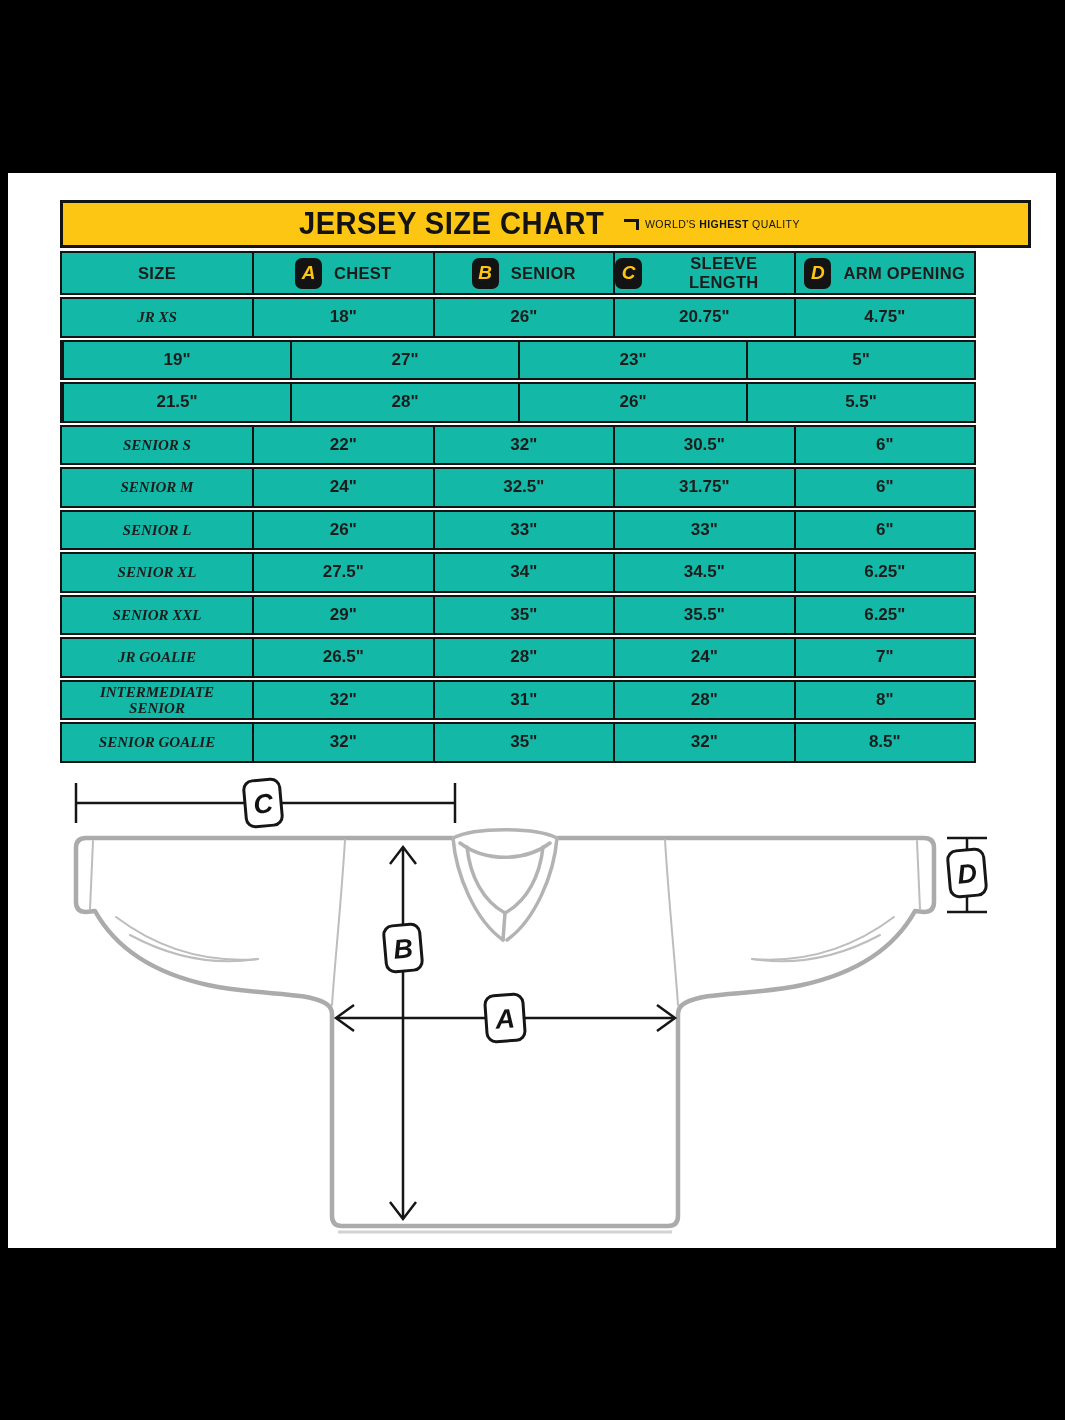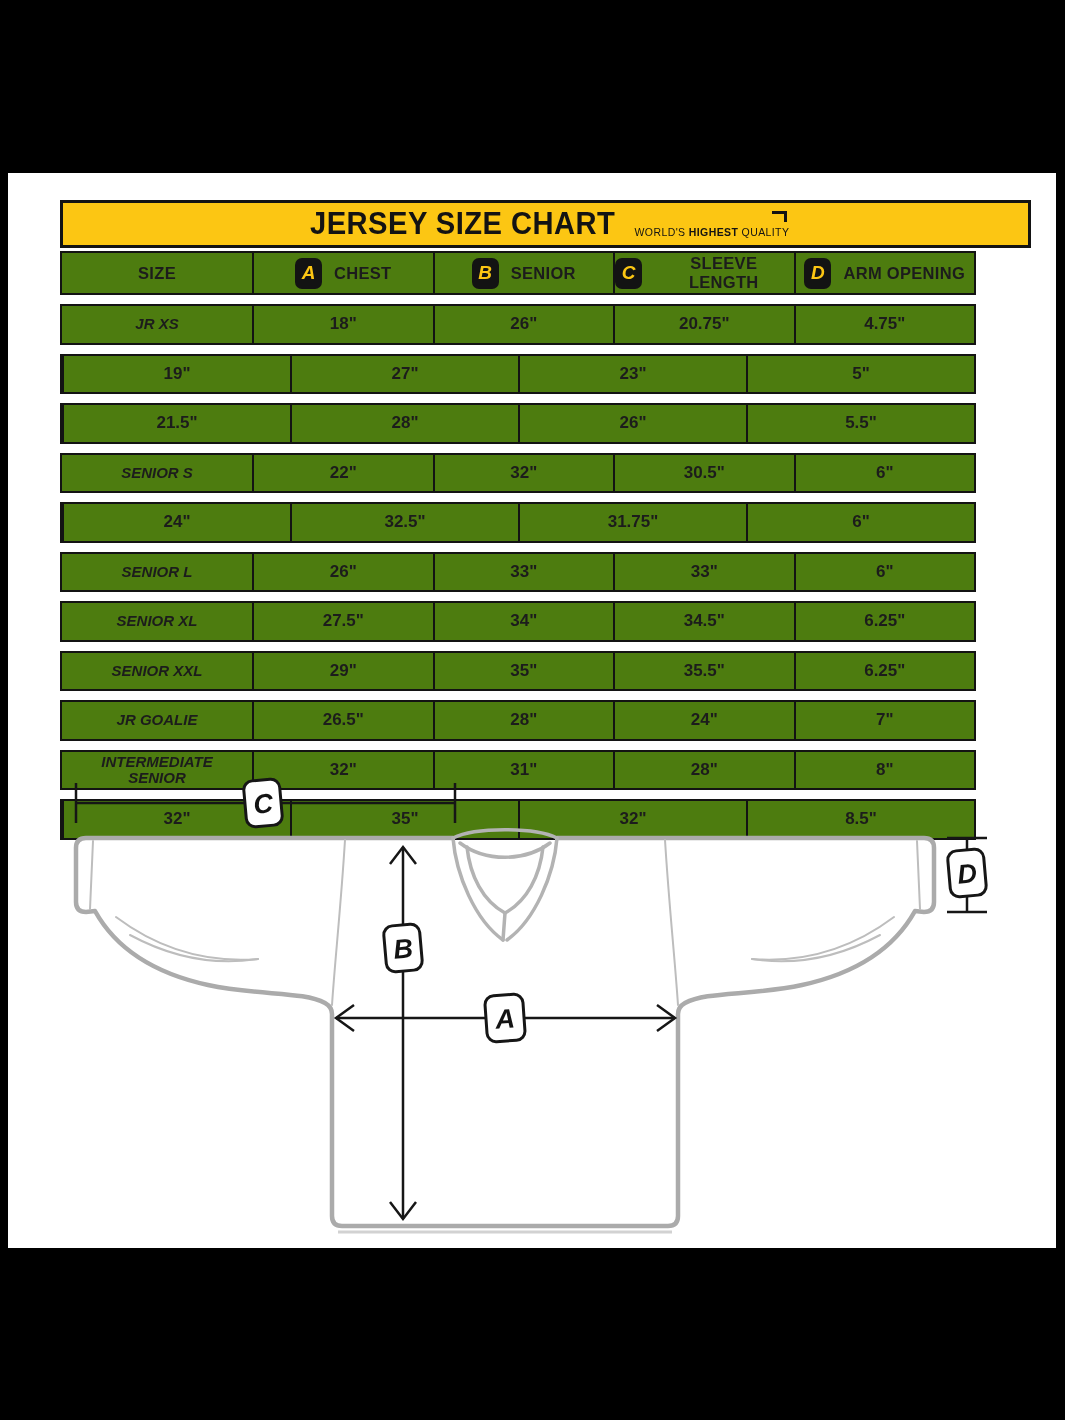--- a/index.html
+++ b/index.html
@@ -7,35 +7,35 @@
           font-family:"Liberation Sans",sans-serif;color:#161616;}
   .sheet{position:absolute;left:8px;top:173px;width:1048px;height:1075px;background:#ffffff;}
 
   
   .header-bar{position:absolute;left:52px;top:27px;width:929px;height:42px;
               background:#fcc613;border:3px solid #131313;
               display:flex;align-items:center;justify-content:center;
               padding:0 14px 0 22px;box-sizing:content-box;}
   .hdr-title{font-size:31px;font-weight:bold;letter-spacing:.5px;color:#131313;
              transform:scaleX(.94);transform-origin:left center;white-space:nowrap;}
-  .header-right{display:flex;flex-direction:column;align-items:flex-end;justify-content:center;gap:4px;}
+  .header-right{display:flex;flex-direction:row;align-items:flex-end;justify-content:center;gap:4px;}
   .corner-mark{width:12px;height:8px;border-top:3px solid #131313;border-right:3px solid #131313;margin-right:2px;}
   .tagline{font-size:10.5px;letter-spacing:.4px;color:#131313;white-space:nowrap;}
   .tagline .hl{font-weight:bold;}
 
   
   .size-table{position:absolute;left:52px;top:78px;width:935px;}
-  .t-row{display:flex;border:2.5px solid #131313;margin-bottom:9px;background:#4d7c0f;box-sizing:border-box;width:916px;}
+  .t-row{display:flex;border:2.5px solid #131313;margin-bottom:2px;background:#14b8a6;box-sizing:border-box;width:916px;}
   .t-row.head{height:44px;}
   .t-row.body-row{height:40.5px;}
   .t-cell{flex:1;display:flex;align-items:center;justify-content:center;
           border-left:2.5px solid #131313;font-weight:bold;font-size:17px;color:#1c1c1c;
           box-sizing:border-box;text-align:center;}
   .t-cell.first{border-left:none;flex:0 0 190px;padding:0 30px;}
-  .t-row.body-row .t-cell.first{font-style:italic;font-size:15px;line-height:1.08;}
+  .t-row.body-row .t-cell.first{font-style:italic;font-size:15px;line-height:1.08;font-family:Liberation Serif, serif;}
   .h-label{font-size:16.5px;font-weight:bold;letter-spacing:.3px;}
   .col-badge{width:27px;height:31px;background:#131313;color:#fcc613;border-radius:7px;
              display:flex;align-items:center;justify-content:center;
              font-style:italic;font-weight:bold;font-size:19px;margin-right:12px;flex:0 0 auto;}
 
   
   .diagram{position:absolute;left:0;top:582px;width:1048px;height:493px;}
   svg text.m-label{font-family:"Liberation Sans",sans-serif;font-weight:bold;font-style:italic;
                    font-size:27px;fill:#131313;text-anchor:middle;}
 </style>
@@ -96,20 +96,21 @@
             <div class="t-cell">5.5"</div>
           </div>
           <div class="t-row body-row">
             <div class="t-cell first">SENIOR S</div>
             <div class="t-cell">22"</div>
             <div class="t-cell">32"</div>
             <div class="t-cell">30.5"</div>
             <div class="t-cell">6"</div>
           </div>
           <div class="t-row body-row">
+            <div class="t-cell first">SENIOR M</div>
             <div class="t-cell">24"</div>
             <div class="t-cell">32.5"</div>
             <div class="t-cell">31.75"</div>
             <div class="t-cell">6"</div>
           </div>
           <div class="t-row body-row">
             <div class="t-cell first">SENIOR L</div>
             <div class="t-cell">26"</div>
             <div class="t-cell">33"</div>
             <div class="t-cell">33"</div>
@@ -137,20 +138,21 @@
             <div class="t-cell">7"</div>
           </div>
           <div class="t-row body-row">
             <div class="t-cell first">INTERMEDIATE SENIOR</div>
             <div class="t-cell">32"</div>
             <div class="t-cell">31"</div>
             <div class="t-cell">28"</div>
             <div class="t-cell">8"</div>
           </div>
           <div class="t-row body-row">
+            <div class="t-cell first">SENIOR GOALIE</div>
             <div class="t-cell">32"</div>
             <div class="t-cell">35"</div>
             <div class="t-cell">32"</div>
             <div class="t-cell">8.5"</div>
           </div>
         </div>
     </div>
 
     <svg class="diagram" viewBox="0 0 1048 493" xmlns="http://www.w3.org/2000/svg">
 

